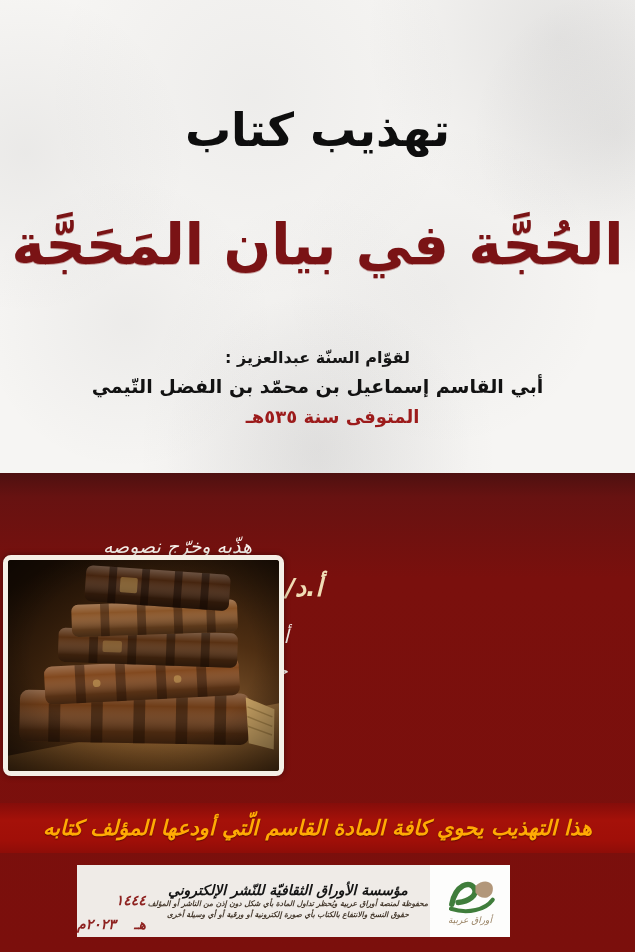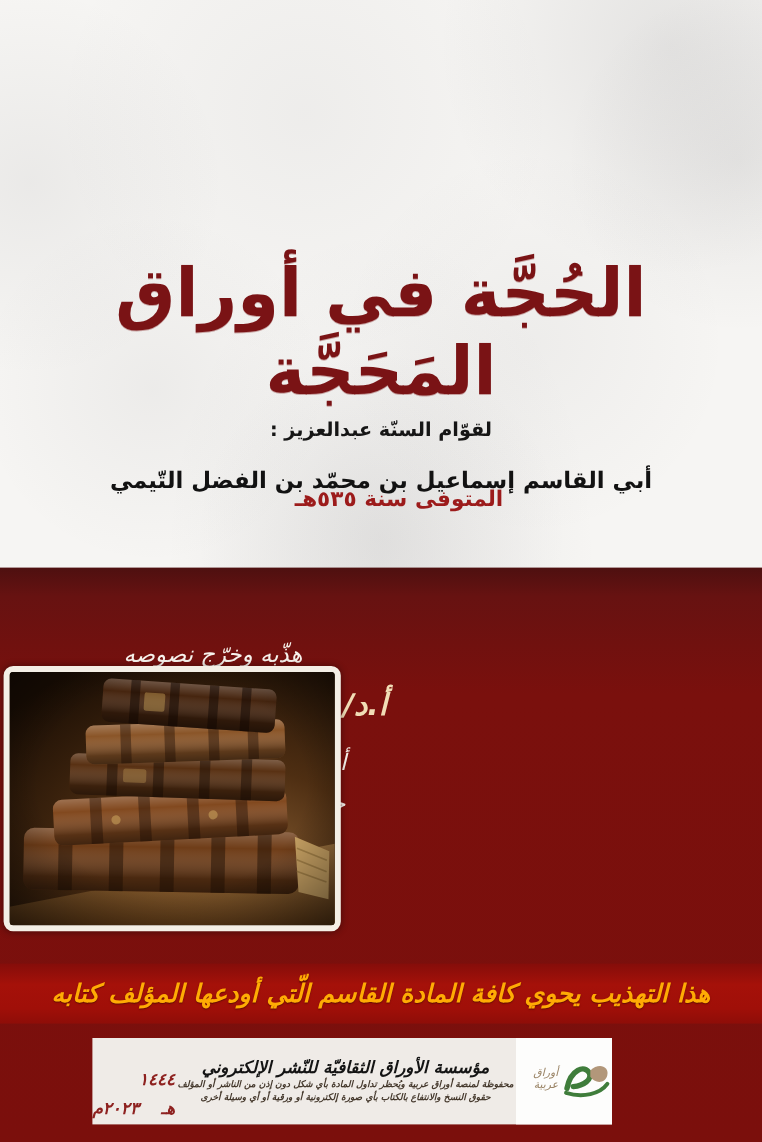--- a/index.html
+++ b/index.html
@@ -28,21 +28,21 @@
     text-align:center;font-size:56px;font-weight:bold;color:#7a1315;
     text-shadow:0 1px 0 rgba(122,19,21,.35);
     letter-spacing:-1px;
   }
   .author-intro{
     position:absolute;top:348px;left:0;width:100%;
     text-align:center;font-size:16px;font-weight:bold;color:#161616;
   }
   .author-name{
     position:absolute;top:375px;left:0;width:100%;
-    text-align:center;font-size:19px;font-weight:bold;color:#121212;margin-top:15px;
+    text-align:center;font-size:19px;font-weight:bold;color:#121212;
   }
   .author-death{
     position:absolute;top:406px;left:15px;width:100%;
     text-align:center;font-size:18px;font-weight:bold;color:#9c1b1b;
   }
   
   .maroon{
     position:absolute;top:473px;left:0;width:635px;height:479px;
     background:linear-gradient(180deg,#4e1010 0%,#671211 5%,#7a100d 22%,#7b0f0c 100%);
     font-style:italic;
@@ -70,41 +70,42 @@
     font-size:21px;font-weight:bold;color:#ffab04;
     text-shadow:0 1px 1px rgba(60,10,0,.6);
   }
   
   .pub-card{
     position:absolute;top:392px;right:125px;width:433px;height:72px;
     background:#efebe7;display:flex;flex-direction:row;direction:rtl;
   }
   .logo-panel{
     width:97px;height:72px;background:#fdfdfc;
-    display:flex;flex-direction:row;align-items:center;justify-content:center;
+    display:flex;flex-direction:column;align-items:center;justify-content:center;
   }
   .logo-mark{width:56px;height:40px;}
   .logo-word{font-size:9px;color:#9a8466;margin-top:-2px;}
   .pub-mid{
     flex:1;display:flex;flex-direction:column;align-items:center;justify-content:center;
     padding:4px 2px;
   }
   .pub-name{font-size:14px;font-weight:bold;color:#141414;margin-bottom:0;white-space:nowrap;}
   .pub-copy{font-size:7.5px;font-weight:bold;color:#45392d;line-height:1.5;white-space:nowrap;}
   .dates-col{
     width:78px;display:flex;flex-direction:row;align-items:flex-end;justify-content:center;
     color:#8e2220;font-weight:bold;font-size:14px;line-height:1.7;
   }
 </style>
 </head>
 <body>
 
 <div class="cover">
 
-  <div class="main-title">الحُجَّة في أوراق المَحَجَّة</div>
+  <div class="kicker">تهذيب كتاب</div>
+  <div class="main-title">الحُجَّة في بيان المَحَجَّة</div>
   <div class="author-intro">لقوّام السنّة عبدالعزيز :</div>
   <div class="author-name">أبي القاسم إسماعيل بن محمّد بن الفضل التّيمي</div>
   <div class="author-death">المتوفى سنة ٥٣٥هـ</div>
 
   <div class="maroon">
 
     <div class="editor-block">
       <div class="edited-by">هذّبه وخرّج نصوصه</div>
       <div class="editor-name">أ.د/ أحمد بن صالح الزهراني</div>
       <div class="editor-role-1">أستاذ العقيدة بقسم الشريعة</div>

